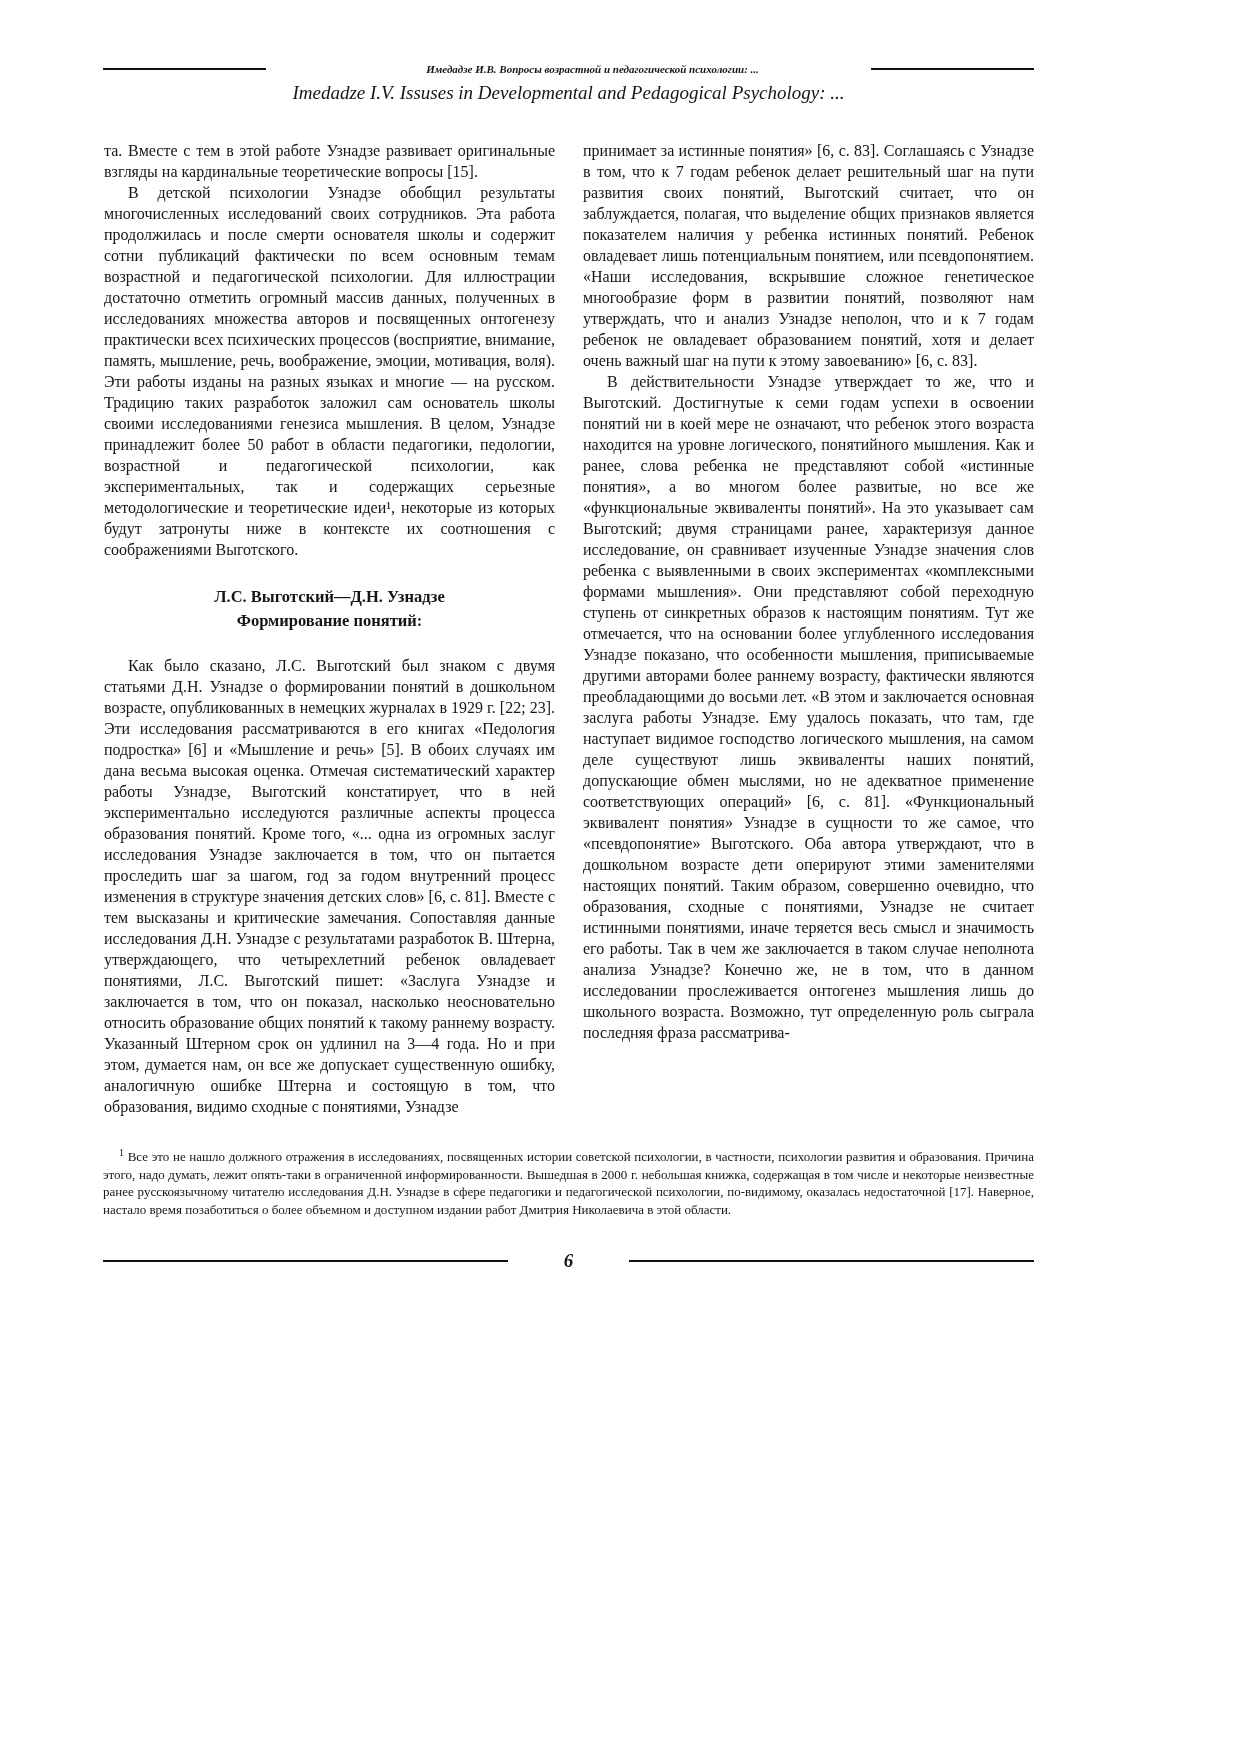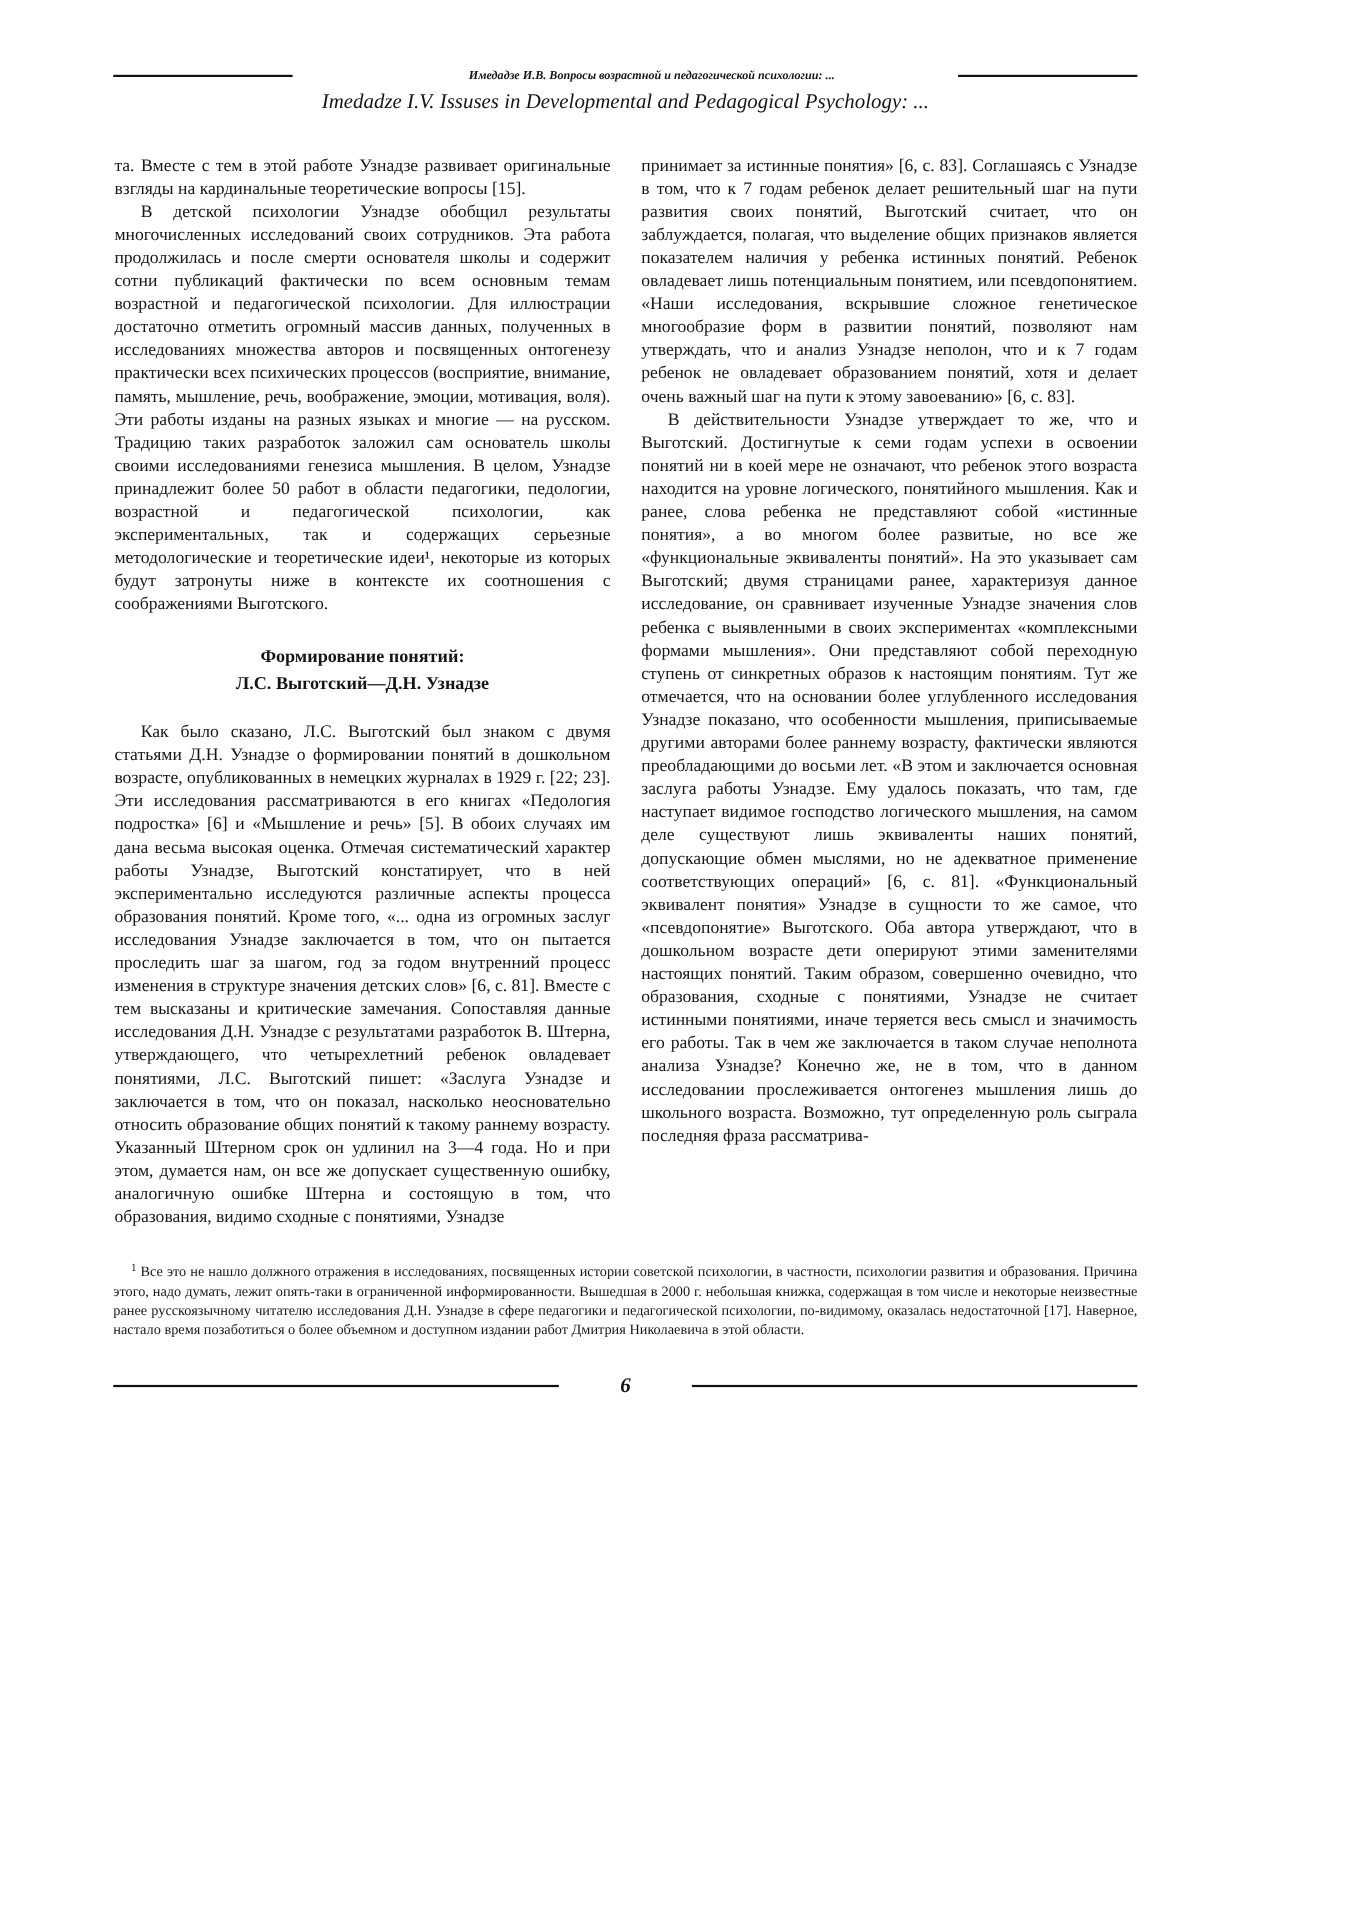--- a/index.html
+++ b/index.html
@@ -111,22 +111,22 @@
     </div>
     <div class="rule"></div>
   </div>
 
   <div class="columns">
 
     <div class="col">
       <p class="cont">та. Вместе с тем в этой работе Узнадзе развивает оригинальные взгляды на кардинальные теоретические вопросы [15].</p>
       <p>В детской психологии Узнадзе обобщил результаты многочисленных исследований своих сотрудников. Эта работа продолжилась и после смерти основателя школы и содержит сотни публикаций фактически по всем основным темам возрастной и педагогической психологии. Для иллюстрации достаточно отметить огромный массив данных, полученных в исследованиях множества авторов и посвященных онтогенезу практически всех психических процессов (восприятие, внимание, память, мышление, речь, воображение, эмоции, мотивация, воля). Эти работы изданы на разных языках и многие — на русском. Традицию таких разработок заложил сам основатель школы своими исследованиями генезиса мышления. В целом, Узнадзе принадлежит более 50 работ в области педагогики, педологии, возрастной и педагогической психологии, как экспериментальных, так и содержащих серьезные методологические и теоретические идеи¹, некоторые из которых будут затронуты ниже в контексте их соотношения с соображениями Выготского.</p>
       <div class="section-heading">
+        <div>Л.С. Выготский—Д.Н. Узнадзе</div>
         <div>Формирование понятий:</div>
-        <div>Л.С. Выготский—Д.Н. Узнадзе</div>
       </div>
       <p>Как было сказано, Л.С. Выготский был знаком с двумя статьями Д.Н. Узнадзе о формировании понятий в дошкольном возрасте, опубликованных в немецких журналах в 1929 г. [22; 23]. Эти исследования рассматриваются в его книгах «Педология подростка» [6] и «Мышление и речь» [5]. В обоих случаях им дана весьма высокая оценка. Отмечая систематический характер работы Узнадзе, Выготский констатирует, что в ней экспериментально исследуются различные аспекты процесса образования понятий. Кроме того, «... одна из огромных заслуг исследования Узнадзе заключается в том, что он пытается проследить шаг за шагом, год за годом внутренний процесс изменения в структуре значения детских слов» [6, с. 81]. Вместе с тем высказаны и критические замечания. Сопоставляя данные исследования Д.Н. Узнадзе с результатами разработок В. Штерна, утверждающего, что четырехлетний ребенок овладевает понятиями, Л.С. Выготский пишет: «Заслуга Узнадзе и заключается в том, что он показал, насколько неосновательно относить образование общих понятий к такому раннему возрасту. Указанный Штерном срок он удлинил на 3—4 года. Но и при этом, думается нам, он все же допускает существенную ошибку, аналогичную ошибке Штерна и состоящую в том, что образования, видимо сходные с понятиями, Узнадзе</p>
     </div>
 
     <div class="col">
       <p class="cont">принимает за истинные понятия» [6, с. 83]. Соглашаясь с Узнадзе в том, что к 7 годам ребенок делает решительный шаг на пути развития своих понятий, Выготский считает, что он заблуждается, полагая, что выделение общих признаков является показателем наличия у ребенка истинных понятий. Ребенок овладевает лишь потенциальным понятием, или псевдопонятием. «Наши исследования, вскрывшие сложное генетическое многообразие форм в развитии понятий, позволяют нам утверждать, что и анализ Узнадзе неполон, что и к 7 годам ребенок не овладевает образованием понятий, хотя и делает очень важный шаг на пути к этому завоеванию» [6, с. 83].</p>
       <p>В действительности Узнадзе утверждает то же, что и Выготский. Достигнутые к семи годам успехи в освоении понятий ни в коей мере не означают, что ребенок этого возраста находится на уровне логического, понятийного мышления. Как и ранее, слова ребенка не представляют собой «истинные понятия», а во многом более развитые, но все же «функциональные эквиваленты понятий». На это указывает сам Выготский; двумя страницами ранее, характеризуя данное исследование, он сравнивает изученные Узнадзе значения слов ребенка с выявленными в своих экспериментах «комплексными формами мышления». Они представляют собой переходную ступень от синкретных образов к настоящим понятиям. Тут же отмечается, что на основании более углубленного исследования Узнадзе показано, что особенности мышления, приписываемые другими авторами более раннему возрасту, фактически являются преобладающими до восьми лет. «В этом и заключается основная заслуга работы Узнадзе. Ему удалось показать, что там, где наступает видимое господство логического мышления, на самом деле существуют лишь эквиваленты наших понятий, допускающие обмен мыслями, но не адекватное применение соответствующих операций» [6, с. 81]. «Функциональный эквивалент понятия» Узнадзе в сущности то же самое, что «псевдопонятие» Выготского. Оба автора утверждают, что в дошкольном возрасте дети оперируют этими заменителями настоящих понятий. Таким образом, совершенно очевидно, что образования, сходные с понятиями, Узнадзе не считает истинными понятиями, иначе теряется весь смысл и значимость его работы. Так в чем же заключается в таком случае неполнота анализа Узнадзе? Конечно же, не в том, что в данном исследовании прослеживается онтогенез мышления лишь до школьного возраста. Возможно, тут определенную роль сыграла последняя фраза рассматрива-</p>
     </div>
 
   </div>

